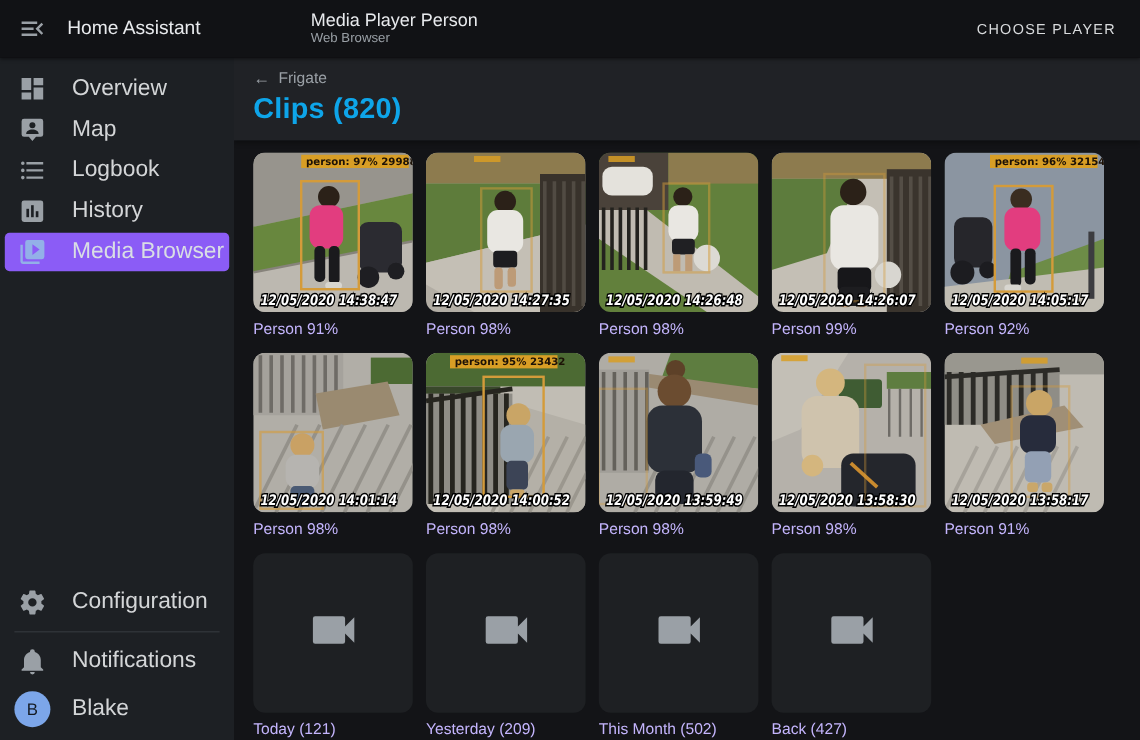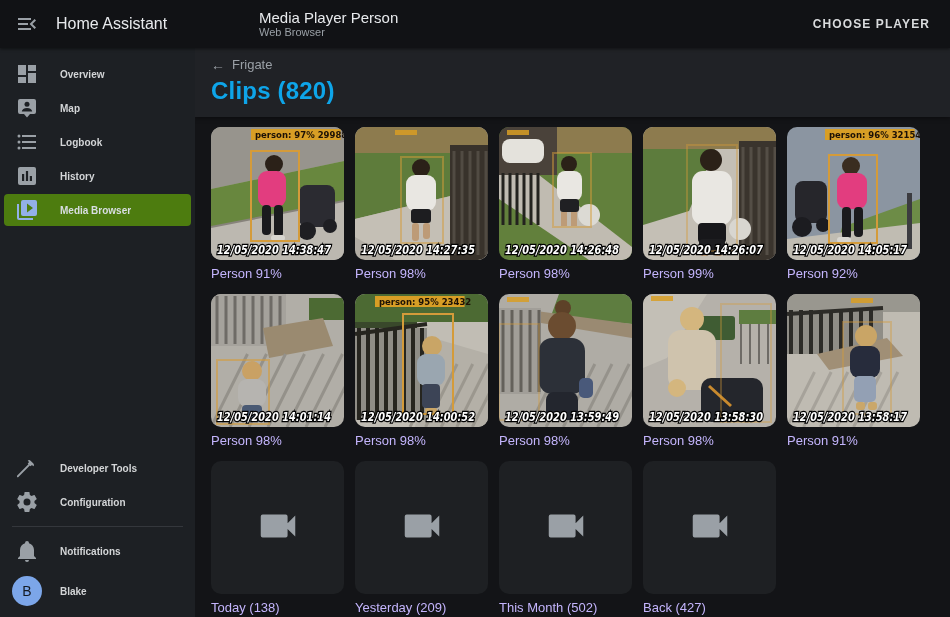--- a/index.html
+++ b/index.html
@@ -11,35 +11,35 @@
   .topbar{height:48px;flex:0 0 48px;background:#111215;display:flex;align-items:center;
           position:relative;z-index:5;box-shadow:0 1px 3px rgba(0,0,0,.5)}
   .topbar-left{width:195px;flex:0 0 195px;display:flex;align-items:center;box-sizing:border-box;padding-left:15px}
   .menu-btn{background:none;border:none;padding:0;margin:0;width:24px;height:24px;cursor:pointer;color:#9aa0a6}
   .menu-btn svg{width:24px;height:24px;display:block}
   .app-title{color:#e8eaed;font-size:16px;margin-left:17px;white-space:nowrap}
   .page-title-wrap{margin-left:64px;line-height:1.15}
   .page-title{color:#e8eaed;font-size:15px;font-weight:400}
   .page-subtitle{color:#9aa0a6;font-size:11px}
   .choose-player{margin-left:auto;margin-right:14px;background:none;border:none;cursor:pointer;
-                 color:#d9dbdd;font-size:12px;font-weight:700;letter-spacing:1.1px;
+                 color:#d9dbdd;font-size:12px;font-weight:400;letter-spacing:1.1px;
                  font-family:"Liberation Sans",sans-serif}
 
   
   .shell{flex:1;display:flex;min-height:0}
 
   
   .sidebar{width:195px;flex:0 0 195px;background:#1d2024;display:flex;flex-direction:column;
            box-sizing:border-box;padding:8px 0 4px;position:relative;z-index:4}
   .nav-item{height:32px;margin:2px 4px;display:flex;align-items:center;border-radius:4px;
             padding-left:11px;cursor:pointer;flex:0 0 32px}
   .nav-item .icon{width:24px;height:24px;flex:0 0 24px;color:#9aa0a6;margin-right:21px;--knock:#1d2024}
   .nav-item .icon svg{width:24px;height:24px;display:block}
-  .nav-item .label{color:#d3d5d7;font-size:10px;font-weight:700;white-space:nowrap}
-  .nav-item.selected{background:#4d7c0f}
+  .nav-item .label{color:#d3d5d7;font-size:19px;font-weight:400;white-space:nowrap}
+  .nav-item.selected{background:#8b5cf6}
   .nav-item.selected .icon{color:#93b0e8;--knock:#2c3643}
   .nav-item.selected .label{color:#d9dee4}
   .nav-spacer{flex:1 1 auto}
   .nav-divider{border-top:1px solid #34373c;margin:6px 12px}
   .avatar{width:30px;height:30px;border-radius:50%;background:#7ca6e9;color:#141a22;
           display:flex;align-items:center;justify-content:center;font-size:14px;font-weight:500;
           margin-left:-3px;margin-right:18px;flex:0 0 30px}
   .profile-item{height:40px;flex:0 0 40px}
 
   
@@ -125,28 +125,20 @@
     <span class="icon">
               <svg viewBox="0 0 24 24">
                 <path fill="currentColor" fill-rule="evenodd" d="M4,6H2V20A2,2 0 0,0 4,22H18V20H4V6M20,2H8A2,2 0 0,0 6,4V16A2,2 0 0,0 8,18H20A2,2 0 0,0 22,16V4A2,2 0 0,0 20,2M12,14.5V5.5L18,10Z"></path>
               </svg>
             </span>
     <span class="label">Media Browser</span>
   </div>
         </div>
       <div class="nav-spacer"></div>
       <div id="nav-bottom">
-          <div class="nav-item">
-    <span class="icon">
-              <svg viewBox="0 0 24 24">
-                <path fill="currentColor" d="M2,19.63L13.43,8.2L12.72,7.5L14.14,6.07L12.72,4.66C13.5,3.88 14.76,3.88 15.54,4.66L18.37,7.5C19.15,8.27 19.15,9.54 18.37,10.31L16.95,8.9L15.54,10.31L14.83,9.61L3.41,21.04C3.02,21.43 2.39,21.43 2,21.04V19.63Z"></path>
-              </svg>
-            </span>
-    <span class="label">Developer Tools</span>
-  </div>
           <div class="nav-item">
     <span class="icon">
               <svg viewBox="0 0 24 24">
                 <path fill="currentColor" d="M12,15.5A3.5,3.5 0 0,1 8.5,12A3.5,3.5 0 0,1 12,8.5A3.5,3.5 0 0,1 15.5,12A3.5,3.5 0 0,1 12,15.5M19.43,12.97C19.47,12.65 19.5,12.33 19.5,12C19.5,11.67 19.47,11.34 19.43,11L21.54,9.37C21.73,9.22 21.78,8.95 21.66,8.73L19.66,5.27C19.54,5.05 19.27,4.96 19.05,5.05L16.56,6.05C16.04,5.66 15.5,5.32 14.87,5.07L14.5,2.42C14.46,2.18 14.25,2 14,2H10C9.75,2 9.54,2.18 9.5,2.42L9.13,5.07C8.5,5.32 7.96,5.66 7.44,6.05L4.95,5.05C4.73,4.96 4.46,5.05 4.34,5.27L2.34,8.73C2.21,8.95 2.27,9.22 2.46,9.37L4.57,11C4.53,11.34 4.5,11.67 4.5,12C4.5,12.33 4.53,12.65 4.57,12.97L2.46,14.63C2.27,14.78 2.21,15.05 2.34,15.27L4.34,18.73C4.46,18.95 4.73,19.03 4.95,18.95L7.44,17.94C7.96,18.34 8.5,18.68 9.13,18.93L9.5,21.58C9.54,21.82 9.75,22 10,22H14C14.25,22 14.46,21.82 14.5,21.58L14.87,18.93C15.5,18.67 16.04,18.34 16.56,17.94L19.05,18.95C19.27,19.03 19.54,18.95 19.66,18.73L21.66,15.27C21.78,15.05 21.73,14.78 21.54,14.63L19.43,12.97Z"></path>
               </svg>
             </span>
     <span class="label">Configuration</span>
   </div>
         </div>
       <div class="nav-divider"></div>
@@ -449,21 +441,21 @@
               </svg>
             </div>
     <div class="caption">Person 91%</div>
   </div>
           <div class="card">
     <div class="folder-thumb">
       <span class="icon-slot"><svg viewBox="0 0 24 24">
                   <path fill="currentColor" d="M17,10.5V7A1,1 0 0,0 16,6H4A1,1 0 0,0 3,7V17A1,1 0 0,0 4,18H16A1,1 0 0,0 17,17V13.5L21,17.5V6.5L17,10.5Z"></path>
                 </svg></span>
     </div>
-    <div class="caption">Today (138)</div>
+    <div class="caption">Today (121)</div>
   </div>
           <div class="card">
     <div class="folder-thumb">
       <span class="icon-slot"><svg viewBox="0 0 24 24">
                   <path fill="currentColor" d="M17,10.5V7A1,1 0 0,0 16,6H4A1,1 0 0,0 3,7V17A1,1 0 0,0 4,18H16A1,1 0 0,0 17,17V13.5L21,17.5V6.5L17,10.5Z"></path>
                 </svg></span>
     </div>
     <div class="caption">Yesterday (209)</div>
   </div>
           <div class="card">

